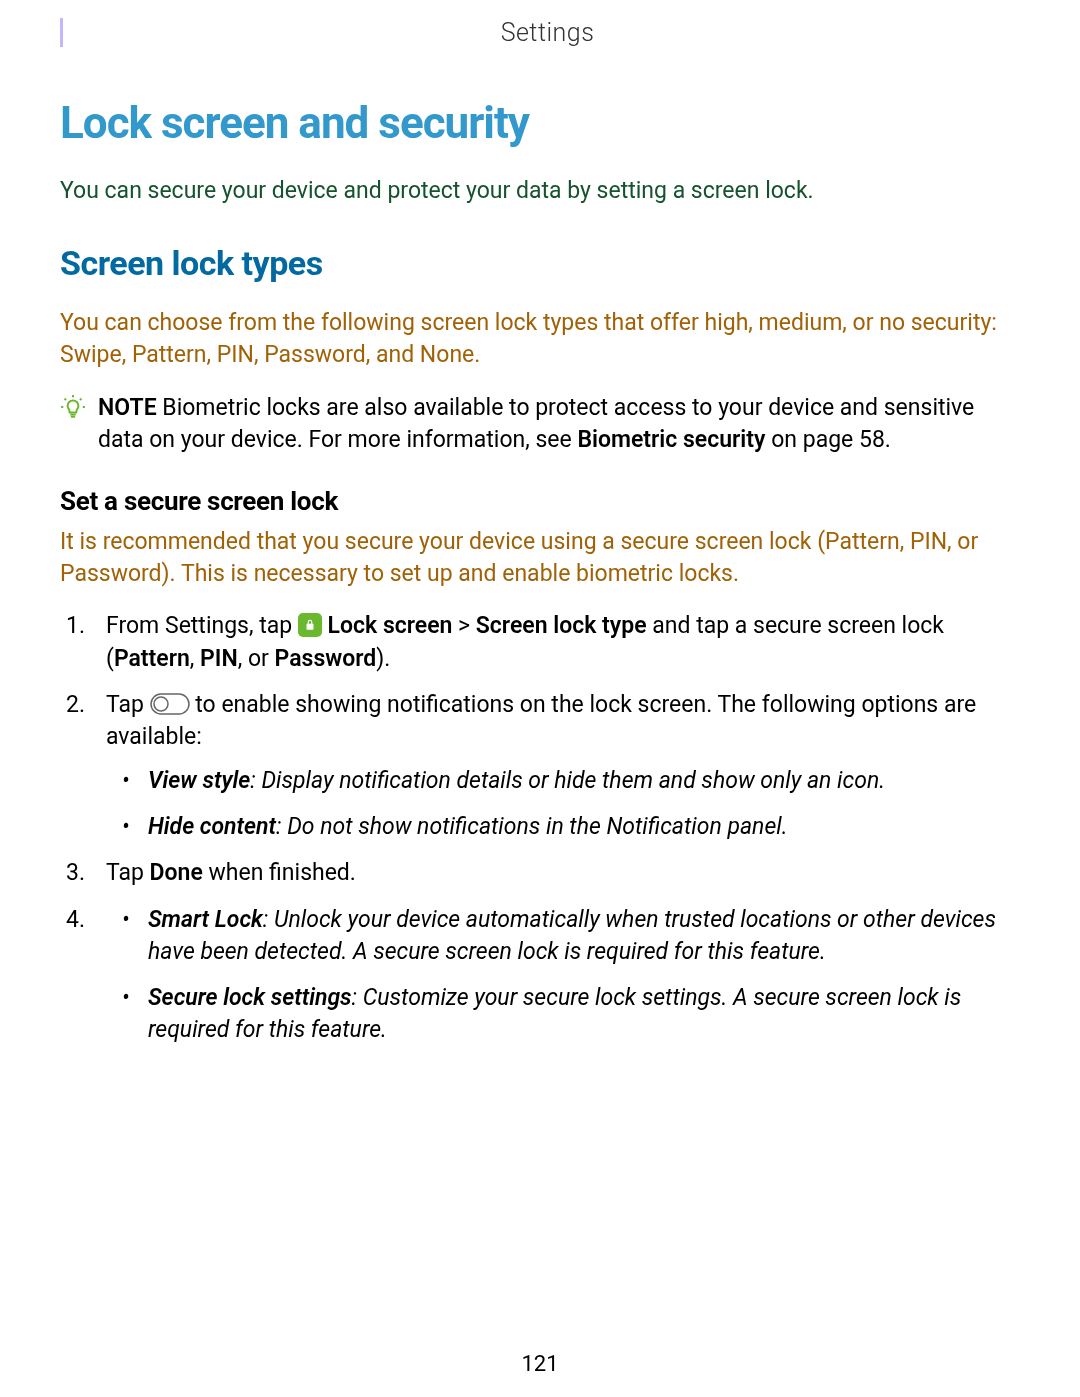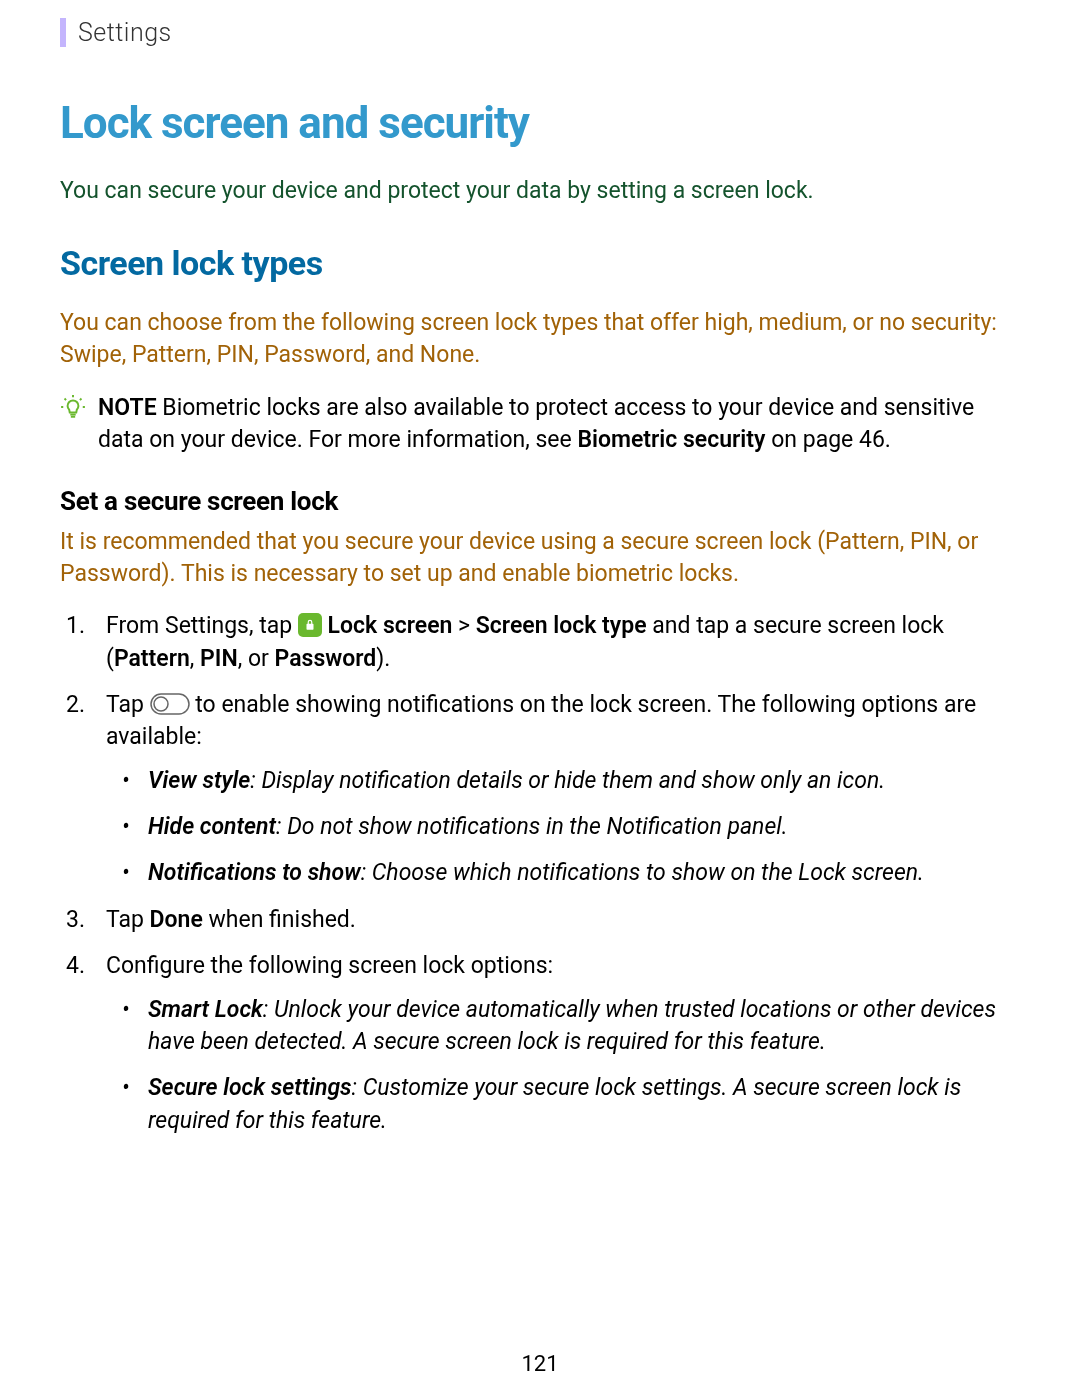--- a/index.html
+++ b/index.html
@@ -6,28 +6,29 @@
     body {
       width: 1080px;
       height: 1397px;
       font-family: -apple-system, BlinkMacSystemFont, 'Segoe UI', Roboto, sans-serif;
       background: #fff;
       color: #000;
       position: relative;
       padding: 0 60px;
     }
     .header-bar {
-      border-left: 6px solid #c4b5fd;
+      border-left: 3px solid #c4b5fd;
       padding-left: 12px;
       margin-top: 18px;
       margin-bottom: 50px;
       font-size: 25px;
       font-weight: 300;
       color: #333;
       letter-spacing: 0.5px;
+      text-align: center;
     }
     h1 {
       font-size: 44px;
       font-weight: 700;
       color: #3399cc;
       margin-bottom: 26px;
       letter-spacing: -1px;
     }
     .intro {
       font-size: 23px;
@@ -158,21 +159,21 @@
       <line x1="4.2" y1="4.2" x2="5.6" y2="5.6"></line>
       <line x1="19.8" y1="4.2" x2="18.4" y2="5.6"></line>
       <line x1="1" y1="12" x2="3" y2="12"></line>
       <line x1="21" y1="12" x2="23" y2="12"></line>
       <path d="M8.5 14.5 A5 5 0 1 1 15.5 14.5 L15 17 L9 17 Z" fill="none"></path>
       <line x1="9.5" y1="19" x2="14.5" y2="19"></line>
       <line x1="10" y1="21" x2="14" y2="21"></line>
     </svg>
   </span>
   <p class="note-text">
-    <span class="bold">NOTE</span><span> Biometric locks are also available to protect access to your device and sensitive data on your device. For more information, see </span><span class="bold">Biometric security</span><span> on page 46.</span>
+    <span class="bold">NOTE</span><span> Biometric locks are also available to protect access to your device and sensitive data on your device. For more information, see </span><span class="bold">Biometric security</span><span> on page 58.</span>
   </p>
 </div>
 
 <h3>Set a secure screen lock</h3>
 
 <p class="body-text">It is recommended that you secure your device using a secure screen lock (Pattern, PIN, or Password). This is necessary to set up and enable biometric locks.</p>
 
 <ol>
   <li>
     <span>From Settings, tap </span><span class="inline-icon-lock">
@@ -184,28 +185,26 @@
   <li>
     <span>Tap </span><span class="inline-icon-toggle">
         <svg width="40" height="22" viewBox="0 0 40 22">
           <rect x="1" y="1" width="38" height="20" rx="10" fill="none" stroke="#666" stroke-width="1.5"></rect>
           <circle cx="11" cy="11" r="7" fill="none" stroke="#666" stroke-width="1.5"></circle>
         </svg>
       </span><span> to enable showing notifications on the lock screen. The following options are available:</span>
     <ul>
       <li><span class="bold">View style</span><span>: Display notification details or hide them and show only an icon.</span></li>
       <li><span class="bold">Hide content</span><span>: Do not show notifications in the Notification panel.</span></li>
-      <li><span class="bold">Notifications to show</span><span>: Choose which notifications to show on the Lock screen.</span></li>
     </ul>
   </li>
   <li>
     <span>Tap </span><span class="bold">Done</span><span> when finished.</span>
   </li>
   <li>
-    <span>Configure the following screen lock options:</span>
     <ul>
       <li><span class="bold">Smart Lock</span><span>: Unlock your device automatically when trusted locations or other devices have been detected. A secure screen lock is required for this feature.</span></li>
       <li><span class="bold">Secure lock settings</span><span>: Customize your secure lock settings. A secure screen lock is required for this feature.</span></li>
     </ul>
   </li>
 </ol>
 
 <div class="page-number">121</div>
 
 </body></html>

